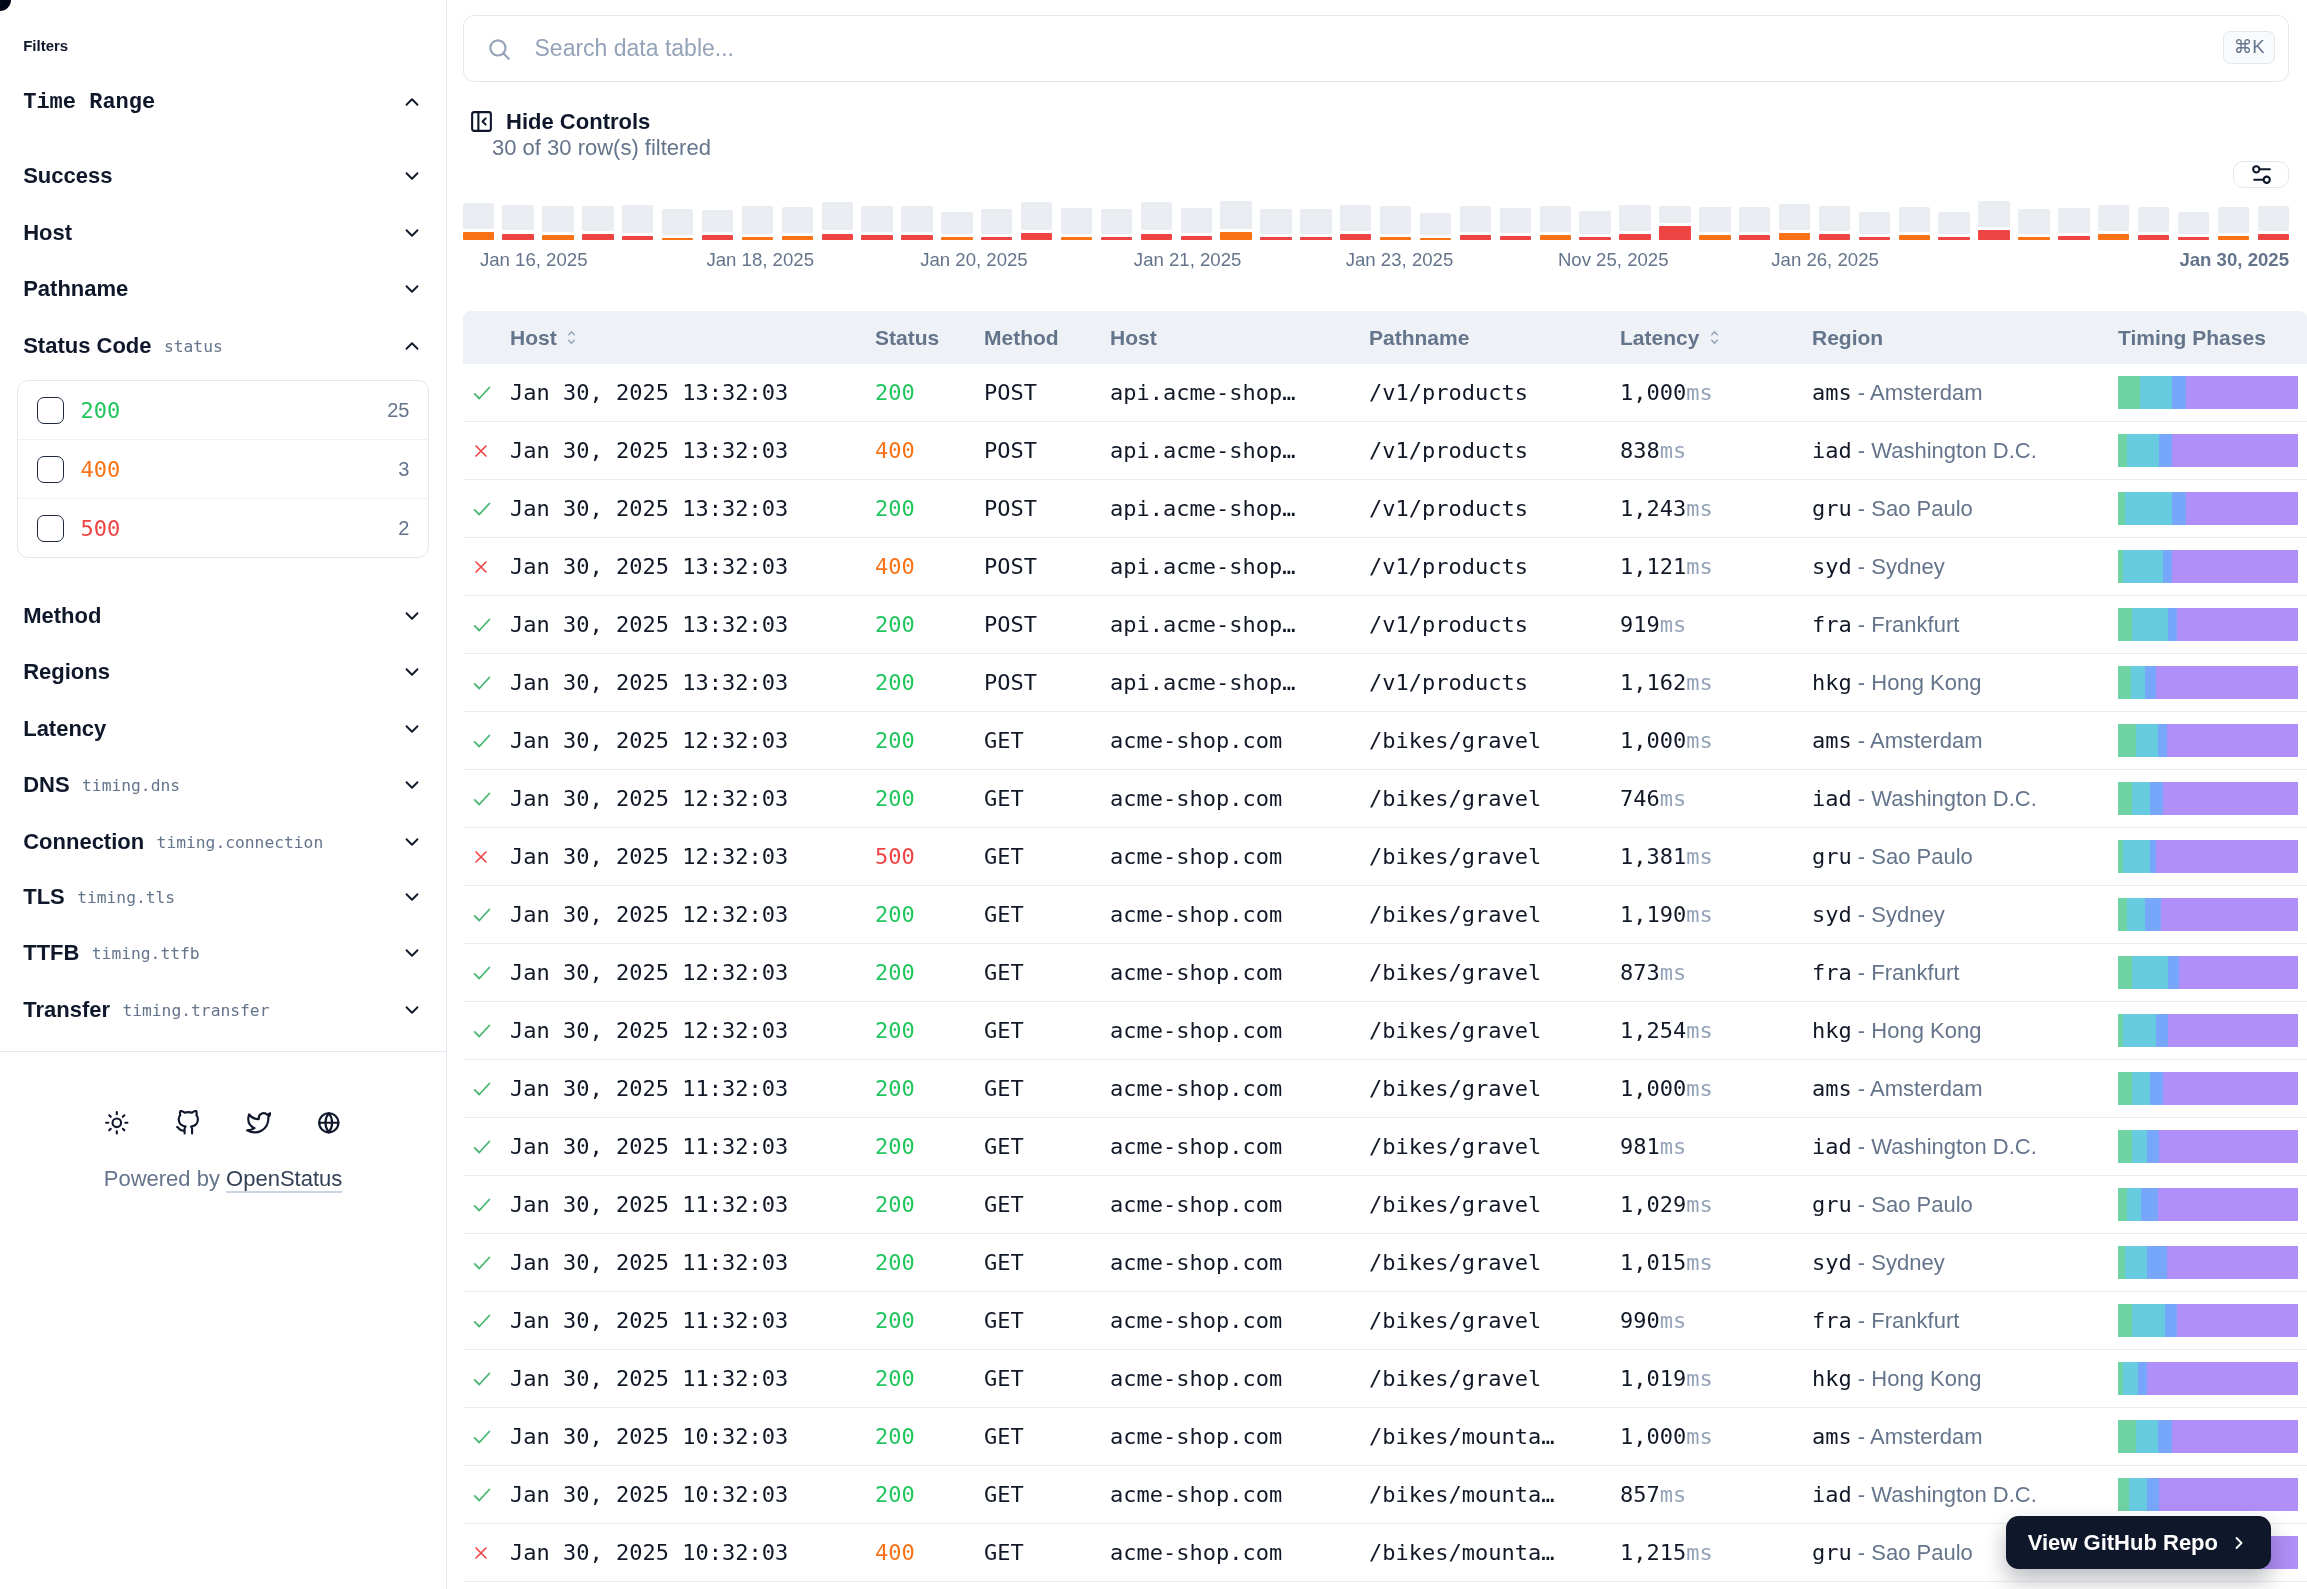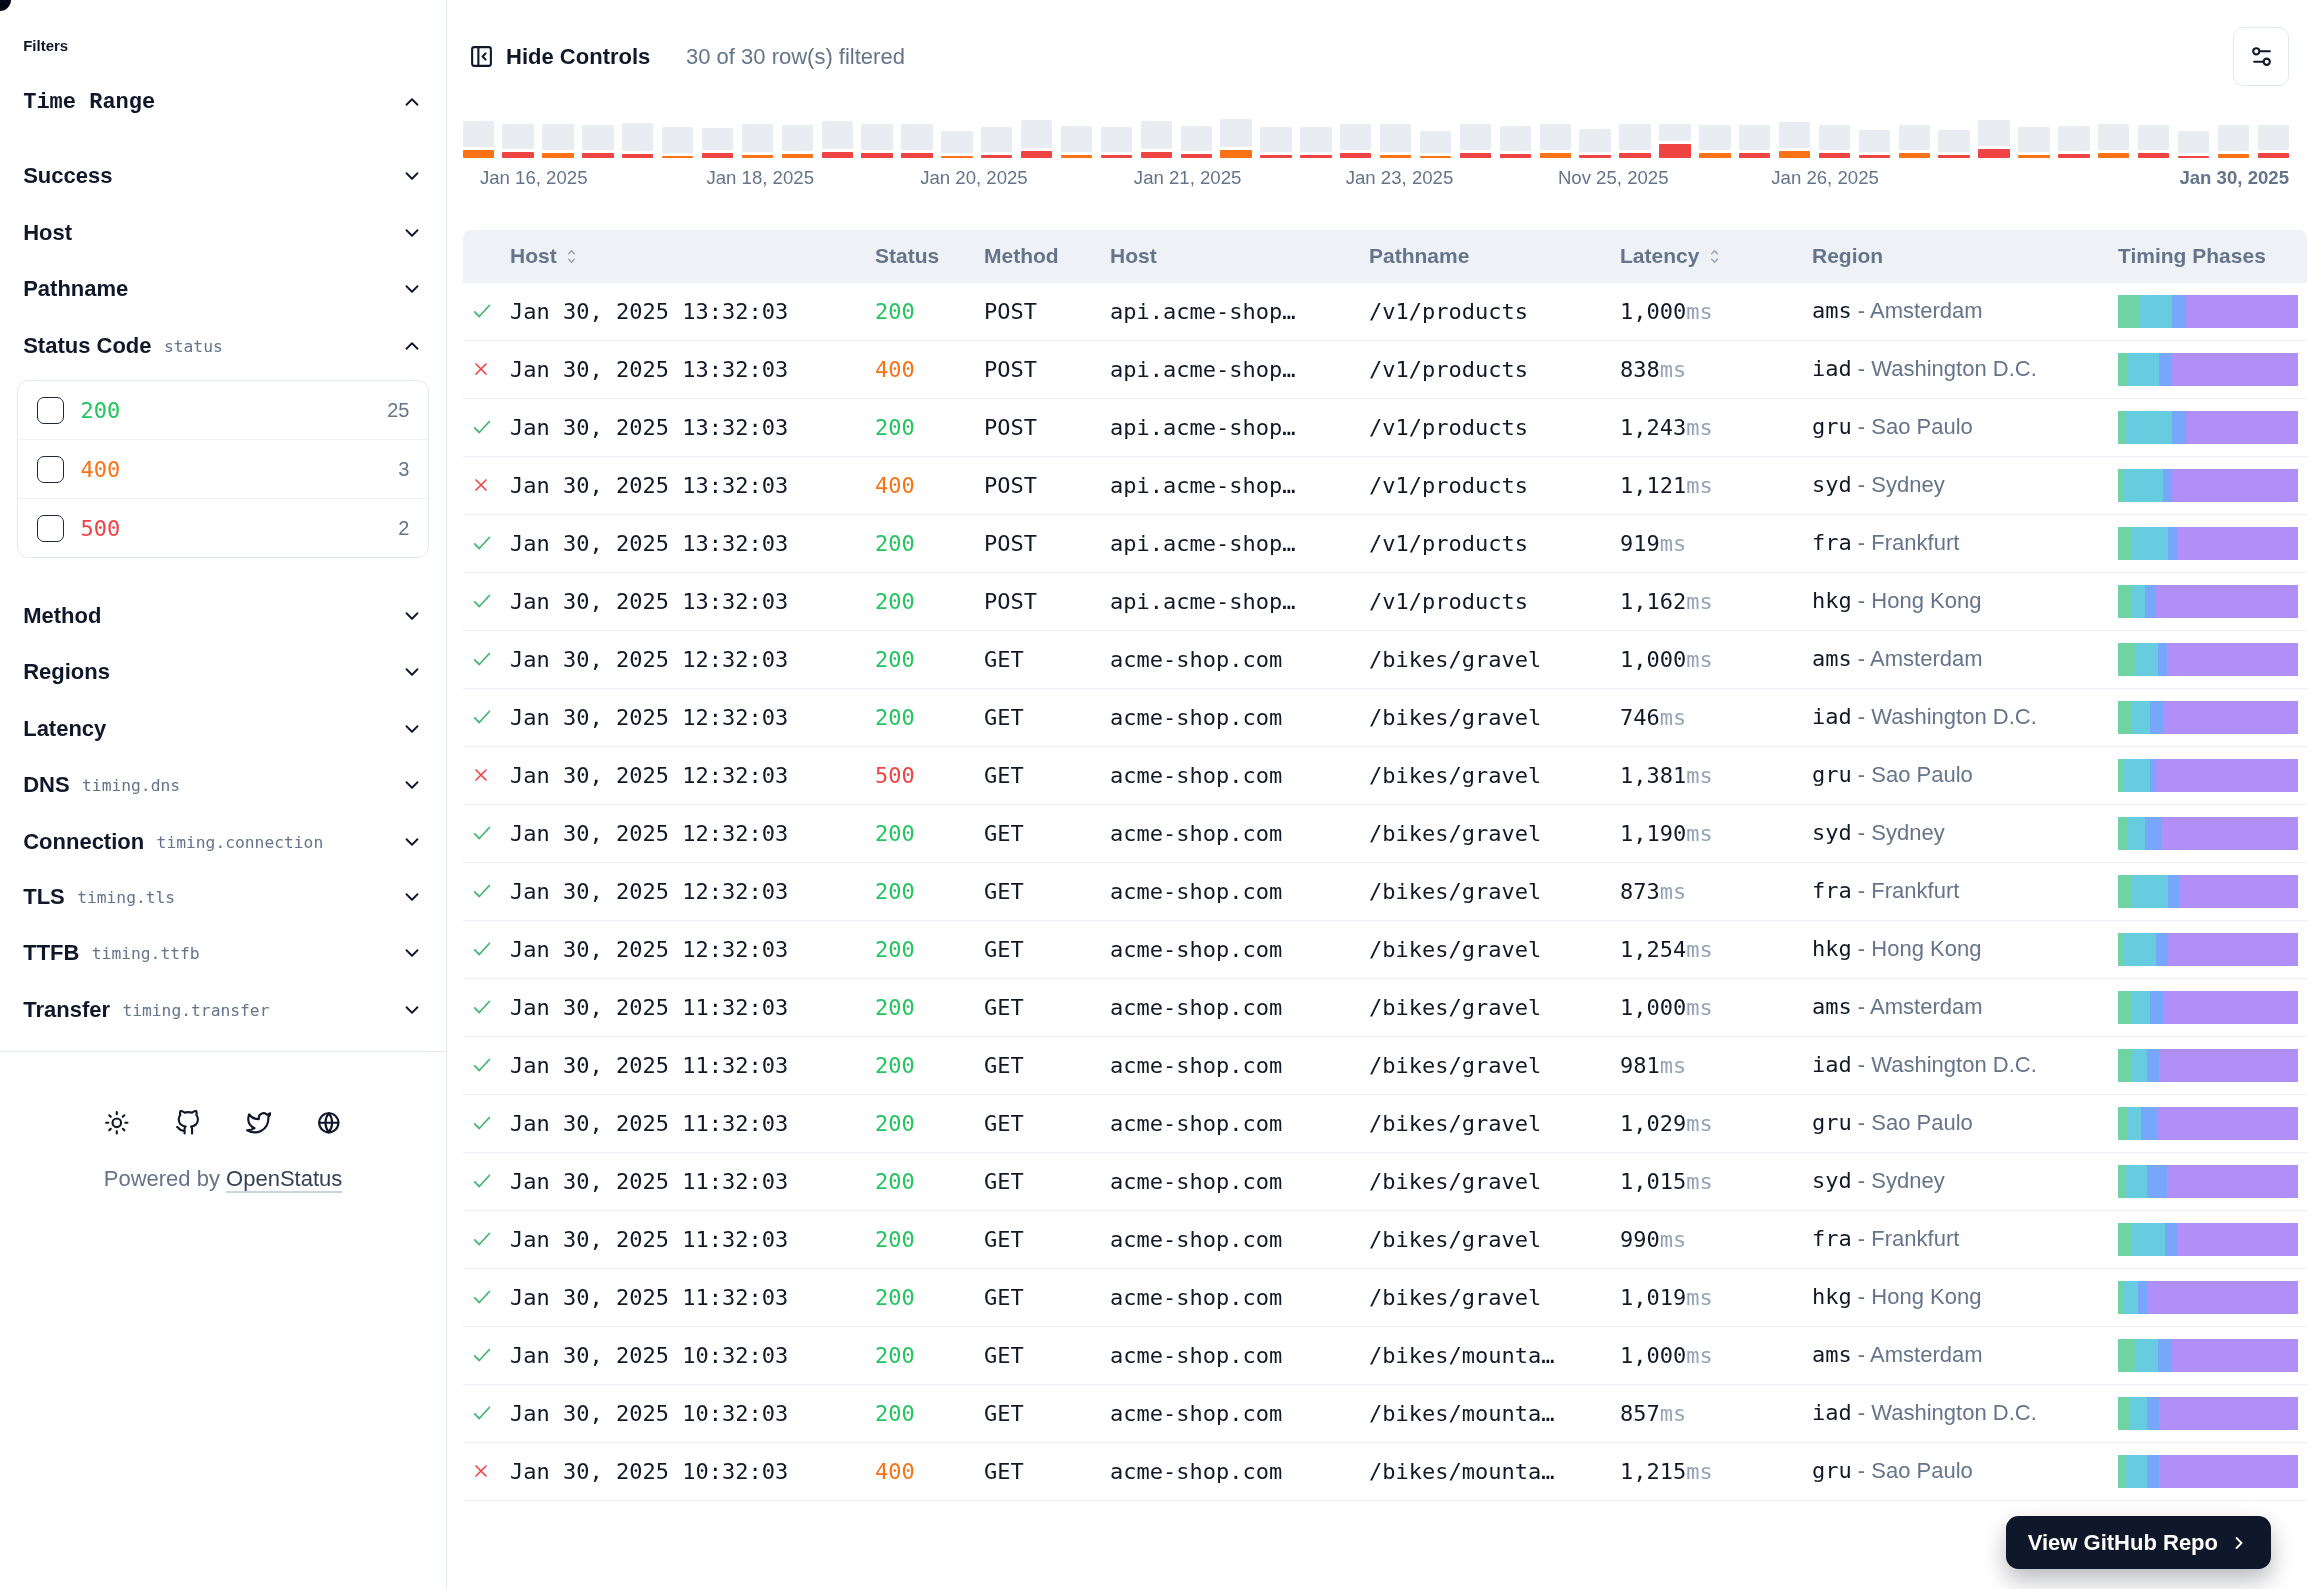--- a/index.html
+++ b/index.html
@@ -44,21 +44,21 @@
   
   .main{position:absolute;left:447px;top:0;right:0;height:1589px;box-sizing:border-box;padding-left:15.5px;}
   .searchwrap{position:relative;margin:14.7px 18px 0 0;}
   .searchwrap input{width:100%;height:67px;box-sizing:border-box;border:1.2px solid #e2e8f0;border-radius:11px;
     padding:0 101px 0 71px;font-size:23px;color:#0f172a;outline:none;background:#fff;font-family:inherit;}
   .searchwrap input::placeholder{color:#94a3b8;}
   .searchwrap .sicon{position:absolute;left:23px;top:21px;}
   .searchwrap .kbd{position:absolute;right:14px;top:16.3px;height:31px;padding:0 9.3px;border:1.2px solid #e2e8f0;
     border-radius:7px;background:#f8fafc;color:#64748b;font-size:18.6px;display:flex;align-items:center;}
 
-  .controls{display:flex;align-items:center;height:59px;margin:27px 18px 0 0;}
+  .controls{display:flex;align-items:flex-start;height:59px;margin:27px 18px 0 0;flex-direction:column;}
   .hidebtn{display:flex;align-items:center;gap:12.4px;font-size:22px;font-weight:600;cursor:pointer;padding:0 6.2px;}
   .rowsfiltered{margin-left:29.5px;font-size:22px;color:#64748b;}
   .settingsbtn{margin-left:auto;width:54px;height:57px;border:1.2px solid #e2e8f0;border-radius:10px;display:flex;
     align-items:center;justify-content:center;cursor:pointer;background:#fff;}
 
   .timeline{margin:33px 18px 0 0;}
   .bars{display:flex;align-items:flex-end;gap:8.5px;height:39px;}
   .slot{flex:1;display:flex;flex-direction:column;justify-content:flex-end;cursor:pointer;}
   .slot .g{display:block;background:#e9edf2;border-radius:1.6px;}
   .slot .r{display:block;margin-top:3.1px;border-radius:0.8px;}
@@ -227,20 +227,28 @@
   </div>
 
   <div class="powered">
     <span>Powered by</span>
     <a>OpenStatus</a>
   </div>
 </aside>
 
 <main class="main">
 
+  <div class="searchwrap">
+    <svg class="sicon" width="26" height="26" viewBox="0 0 24 24" fill="none" stroke="#94a3b8" stroke-width="2" stroke-linecap="round">
+        <circle cx="11" cy="11" r="7"></circle>
+        <path d="M16.5 16.5L21 21"></path>
+      </svg>
+    <input type="text" placeholder="Search data table..." style="">
+    <span class="kbd">⌘K</span>
+  </div>
 
   <div class="controls">
     <div class="hidebtn">
       <svg width="25" height="25" viewBox="0 0 24 24" fill="none" stroke="#0f172a" stroke-width="2" stroke-linecap="round" stroke-linejoin="round">
           <rect x="3" y="3" width="18" height="18" rx="2"></rect>
           <path d="M9 3v18"></path>
           <path d="M16 15l-3-3 3-3"></path>
         </svg>
       <span>Hide Controls</span>
     </div>

